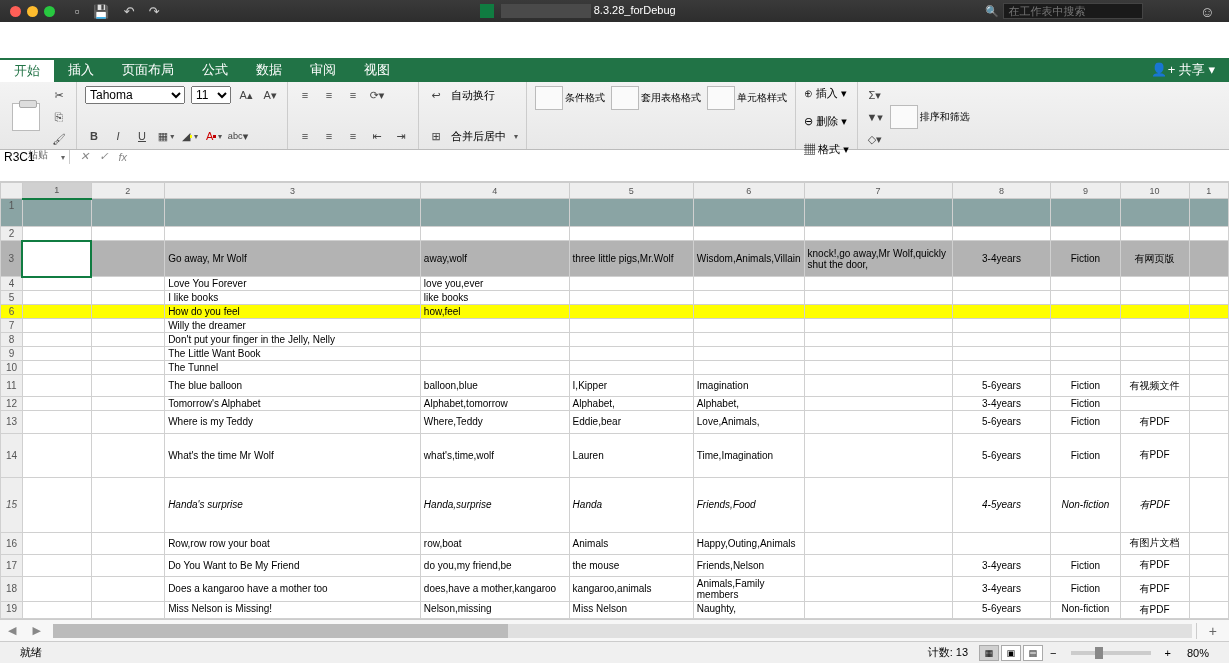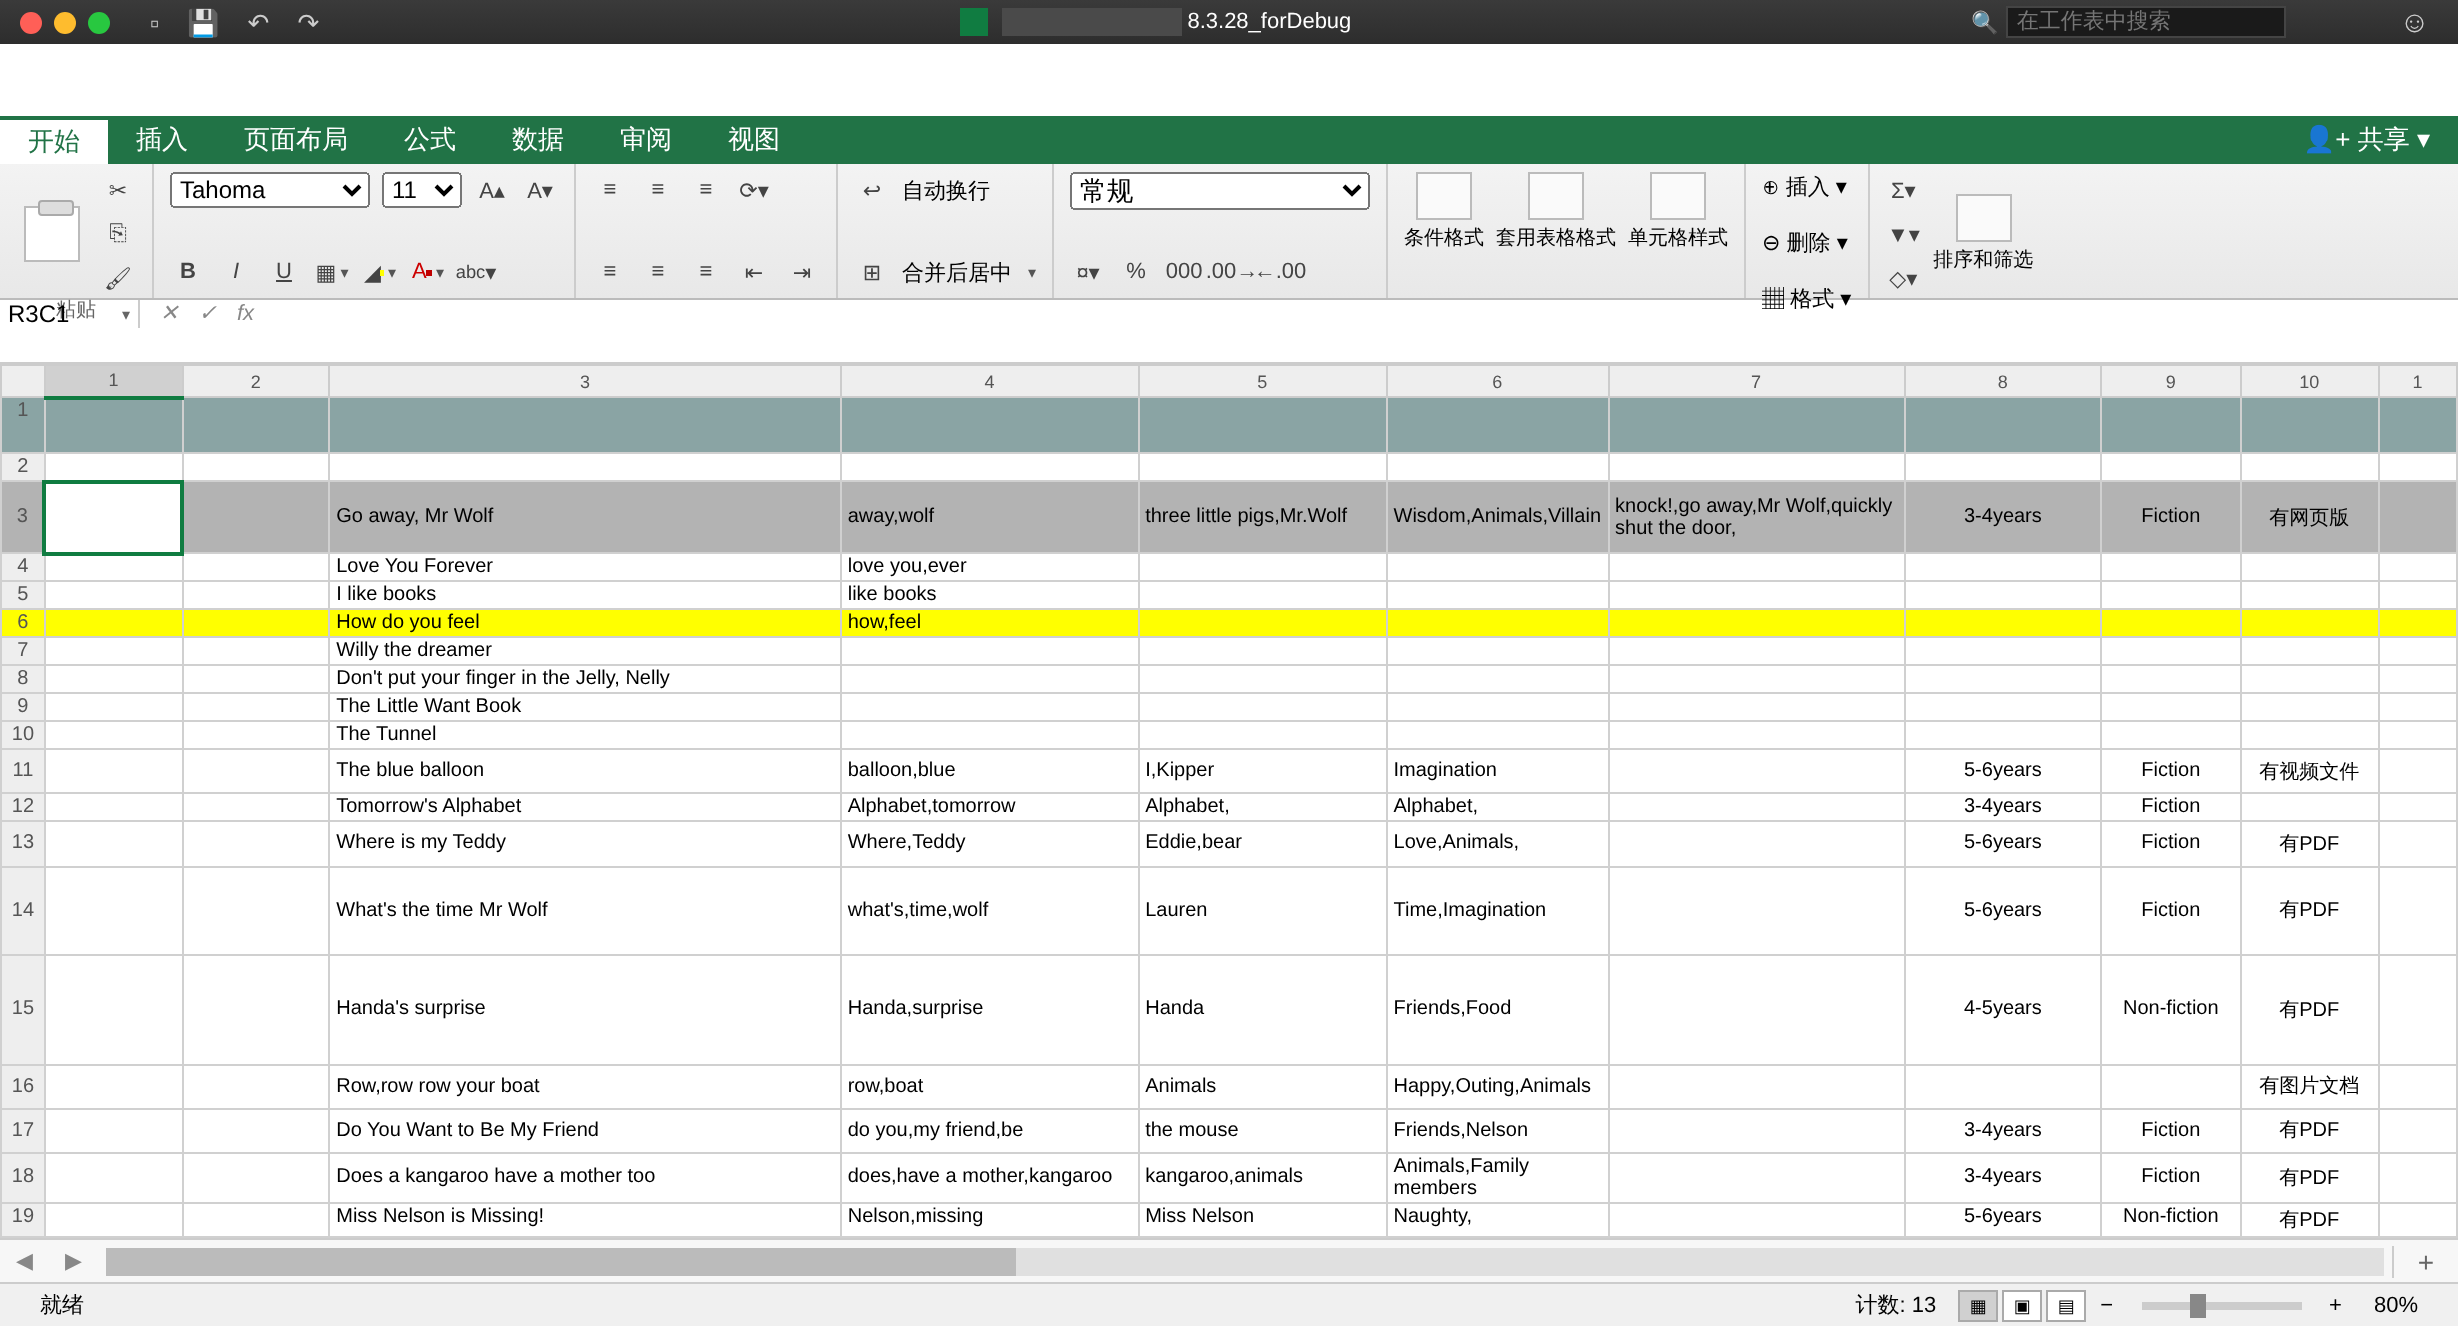--- a/index.html
+++ b/index.html
@@ -32,21 +32,21 @@
 .rgroup .rlabel { font-size: 10px; color: #666; text-align: center; }
 .rrow { display: flex; gap: 6px; align-items: center; }
 .rbtn { width: 18px; height: 18px; border: 1px solid transparent; display: inline-flex; align-items: center; justify-content: center; color: #444; }
 .bigbtn { width: 36px; height: 40px; display: flex; flex-direction: column; align-items: center; justify-content: center; }
 .paste-icon { width: 28px; height: 28px; background: #fff; border: 1px solid #bbb; position: relative; }
 .paste-icon:before { content: ""; position: absolute; top: -4px; left: 6px; width: 16px; height: 6px; background: #ddd; border: 1px solid #aaa; border-radius: 2px; }
 select.fontname { width: 100px; font-size: 12px; }
 select.fontsize { width: 40px; font-size: 12px; }
 .colorbar { width: 16px; height: 3px; display: block; }
 .cb-yellow { background: #ffff00; } .cb-red { background: #c00000; }
-.vgroup { display: flex; flex-direction: column; align-items: center; font-size: 10px; gap: 2px; }
+.vgroup { display: flex; flex-direction: row; align-items: center; font-size: 10px; gap: 2px; }
 .vgroup .ic { width: 28px; height: 24px; border: 1px solid #bbb; background: #fafafa; }
 .dd { font-size: 8px; color: #555; margin-left: 2px; }
 
 
 .fbar { height: 32px; border-bottom: 1px solid #ccc; display: flex; align-items: flex-start; }
 .namebox { width: 70px; border-right: 1px solid #ccc; padding: 0 4px; font-size: 12px; display: flex; align-items: center; }
 .namebox span.arr { margin-left: auto; font-size: 8px; color: #666; }
 .fbar .fx { padding: 0 10px; color: #888; display: flex; gap: 10px; align-items: center; font-style: italic; }
 .fbar .fx .chk { color: #888; }
 .fbar .fx .fxlbl { font-style: italic; }
@@ -54,21 +54,21 @@
 
 .gridwrap { flex: 1; display: flex; overflow: hidden; }
 .gridwrap table { border-collapse: collapse; table-layout: fixed; }
 .colhead th { background: #eee; border: 1px solid #ccc; font-weight: normal; font-size: 9px; color: #555; height: 16px; }
 .colhead th.sel { background: #d0d0d0; border-bottom: 2px solid #107c41; }
 .rowhead { background: #eee; border: 1px solid #ccc; font-weight: normal; font-size: 9px; color: #555; width: 22px; text-align: center; }
 .rowhead.sel { background: #d0d0d0; border-right: 2px solid #107c41; }
 .gridbody td { border: 1px solid #d0d0d0; font-size: 10px; padding: 1px 3px; height: 12px; vertical-align: top; }
 .gridbody tr.tall td { height: 44px; vertical-align: middle; }
 .gridbody tr.med td { height: 22px; vertical-align: middle; }
-.gridbody tr.big td { height: 55px; vertical-align: middle; }
+.gridbody tr.big td { height: 55px; vertical-align: middle; font-style: italic; }
 .gridbody tr.header td { background: #b3b3b3; height: 36px; font-size: 10px; vertical-align: middle; }
 .gridbody tr.header td.first { background: #fff; outline: 2px solid #107c41; outline-offset: -1px; }
 .gridbody tr.merged td { background: #8aa4a4; height: 28px; }
 .gridbody tr.yellow td { background: #ffff00; }
 td.center { text-align: center; }
 .col0 { width: 22px; }
 .c1 { width: 70px; } .c2 { width: 75px; } .c3 { width: 260px; } .c4 { width: 150px; }
 .c5 { width: 125px; } .c6 { width: 70px; } .c7 { width: 150px; } .c8 { width: 100px; }
 .c9 { width: 70px; } .c10 { width: 70px; } .c11 { width: 40px; }
 
@@ -185,32 +185,20 @@
   <div class="rgroup">
     <div class="rrow">
         <span class="rbtn">↩</span>
         <span>自动换行</span>
       </div>
     <div class="rrow">
         <span class="rbtn">⊞</span>
         <span>合并后居中</span>
         <span class="dd">▾</span>
       </div>
-  </div>
-  <div class="rgroup">
-    <div class="rrow">
-        <select style="width:150px"><option>常规</option></select>
-      </div>
-    <div class="rrow">
-      <span class="rbtn">¤▾</span>
-      <span class="rbtn">%</span>
-      <span class="rbtn">000</span>
-      <span class="rbtn">.00→</span>
-      <span class="rbtn">←.00</span>
-    </div>
   </div>
   <div class="rgroup">
     <div class="rrow">
       <div class="vgroup">
           <div class="ic"></div>
           <span>条件格式</span>
         </div>
       <div class="vgroup">
           <div class="ic"></div>
           <span>套用表格格式</span>

